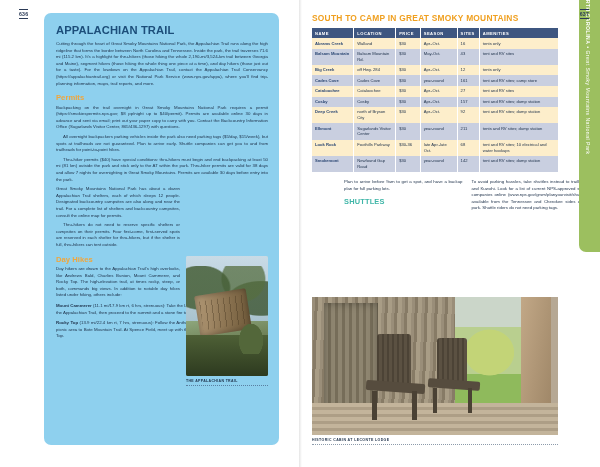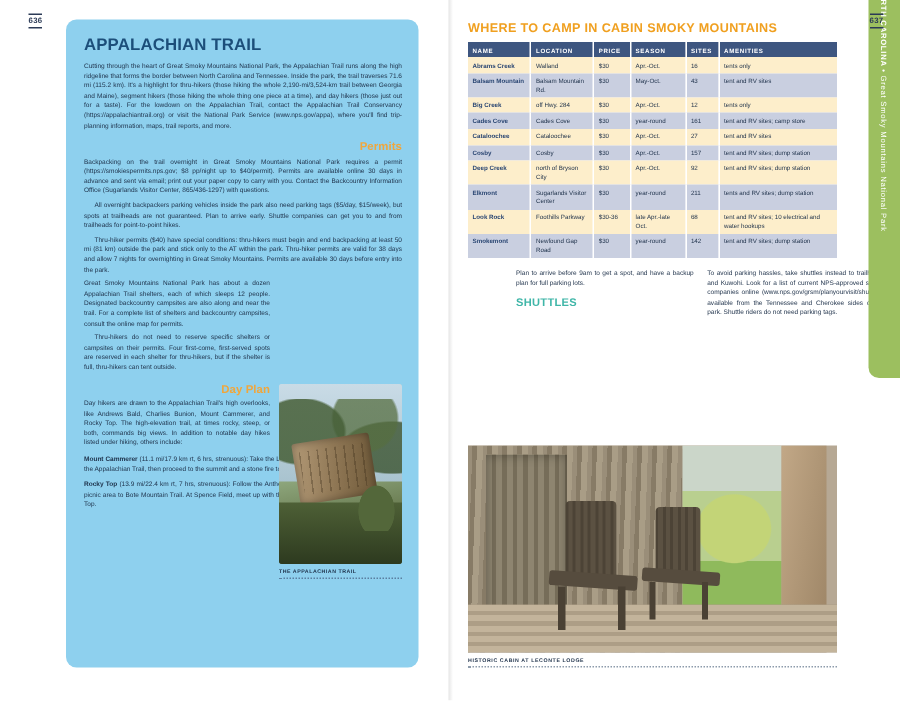--- a/index.html
+++ b/index.html
@@ -59,21 +59,20 @@
     letter-spacing: .1px;
     margin-bottom: 5px;
   }
 
   h2.sub {
     font-size: 7.6px;
     font-weight: bold;
     color: #f0a63c;
     margin: 6px 0 2.5px;
     letter-spacing: .05px;
-    text-align: right;
   }
 
   p.body {
     font-size: 4.35px;
     line-height: 1.52;
     color: #1d3049;
     text-align: justify;
     margin-bottom: 3px;
   }
   p.body.indent { text-indent: 7px; }
@@ -296,21 +295,21 @@
         <p class="body">Cutting through the heart of Great Smoky Mountains National Park, the Appalachian Trail runs along the high ridgeline that forms the border between North Carolina and Tennessee. Inside the park, the trail traverses 71.6 mi (115.2 km). It's a highlight for thru-hikers (those hiking the whole 2,190-mi/3,524-km trail between Georgia and Maine), segment hikers (those hiking the whole thing one piece at a time), and day hikers (those just out for a taste). For the lowdown on the Appalachian Trail, contact the Appalachian Trail Conservancy (https://appalachiantrail.org) or visit the National Park Service (www.nps.gov/appa), where you'll find trip-planning information, maps, trail reports, and more.</p>
 
         <h2 class="sub">Permits</h2>
         <p class="body">Backpacking on the trail overnight in Great Smoky Mountains National Park requires a permit (https://smokiespermits.nps.gov; $8 pp/night up to $40/permit). Permits are available online 30 days in advance and sent via email; print out your paper copy to carry with you. Contact the Backcountry Information Office (Sugarlands Visitor Center, 865/436-1297) with questions.</p>
         <p class="body indent">All overnight backpackers parking vehicles inside the park also need parking tags ($5/day, $15/week), but spots at trailheads are not guaranteed. Plan to arrive early. Shuttle companies can get you to and from trailheads for point-to-point hikes.</p>
         <p class="body indent">Thru-hiker permits ($40) have special conditions: thru-hikers must begin and end backpacking at least 50 mi (81 km) outside the park and stick only to the AT within the park. Thru-hiker permits are valid for 38 days and allow 7 nights for overnighting in Great Smoky Mountains. Permits are available 30 days before entry into the park.</p>
 
         <div class="col-narrow">
           <p class="body">Great Smoky Mountains National Park has about a dozen Appalachian Trail shelters, each of which sleeps 12 people. Designated backcountry campsites are also along and near the trail. For a complete list of shelters and backcountry campsites, consult the online map for permits.</p>
           <p class="body indent">Thru-hikers do not need to reserve specific shelters or campsites on their permits. Four first-come, first-served spots are reserved in each shelter for thru-hikers, but if the shelter is full, thru-hikers can tent outside.</p>
-          <h2 class="sub">Day Plan</h2>
+          <h2 class="sub">Day Hikes</h2>
           <p class="body">Day hikers are drawn to the Appalachian Trail's high overlooks, like Andrews Bald, Charlies Bunion, Mount Cammerer, and Rocky Top. The high-elevation trail, at times rocky, steep, or both, commands big views. In addition to notable day hikes listed under hiking, others include:</p>
         </div>
 
         <p class="body" style="margin-top:4px;">
           <b>Mount Cammerer</b><span> (11.1 mi/17.9 km rt, 6 hrs, strenuous): Take the Low Gap Trail at the Cosby Campground to the Appalachian Trail, then proceed to the summit and a stone fire tower.</span>
         </p>
         <p class="body" style="margin-top:4px;">
           <b>Rocky Top</b><span> (13.9 mi/22.4 km rt, 7 hrs, strenuous): Follow the Anthony Creek Trailhead from the Cades Cove picnic area to Bote Mountain Trail. At Spence Field, meet up with the Appalachian Trail and follow it to Rocky Top.</span>
         </p>
 
@@ -327,21 +326,21 @@
       <div class="caption-at">THE APPALACHIAN TRAIL</div>
     </div>
   </div>
 
   <div class="gutter-shadow"></div>
 
   <div class="page-right">
 
     <div class="folio-right">637</div>
 
-    <h1 class="camp-title">WHERE TO CAMP IN CABIN SMOKY MOUNTAINS</h1>
+    <h1 class="camp-title">SOUTH TO CAMP IN GREAT SMOKY MOUNTAINS</h1>
 
     <table class="camp">
       <thead>
         <tr>
           <th style="width:17%">NAME</th>
           <th style="width:17%">LOCATION</th>
           <th style="width:10%">PRICE</th>
           <th style="width:15%">SEASON</th>
           <th style="width:9%">SITES</th>
           <th style="width:32%">AMENITIES</th>

